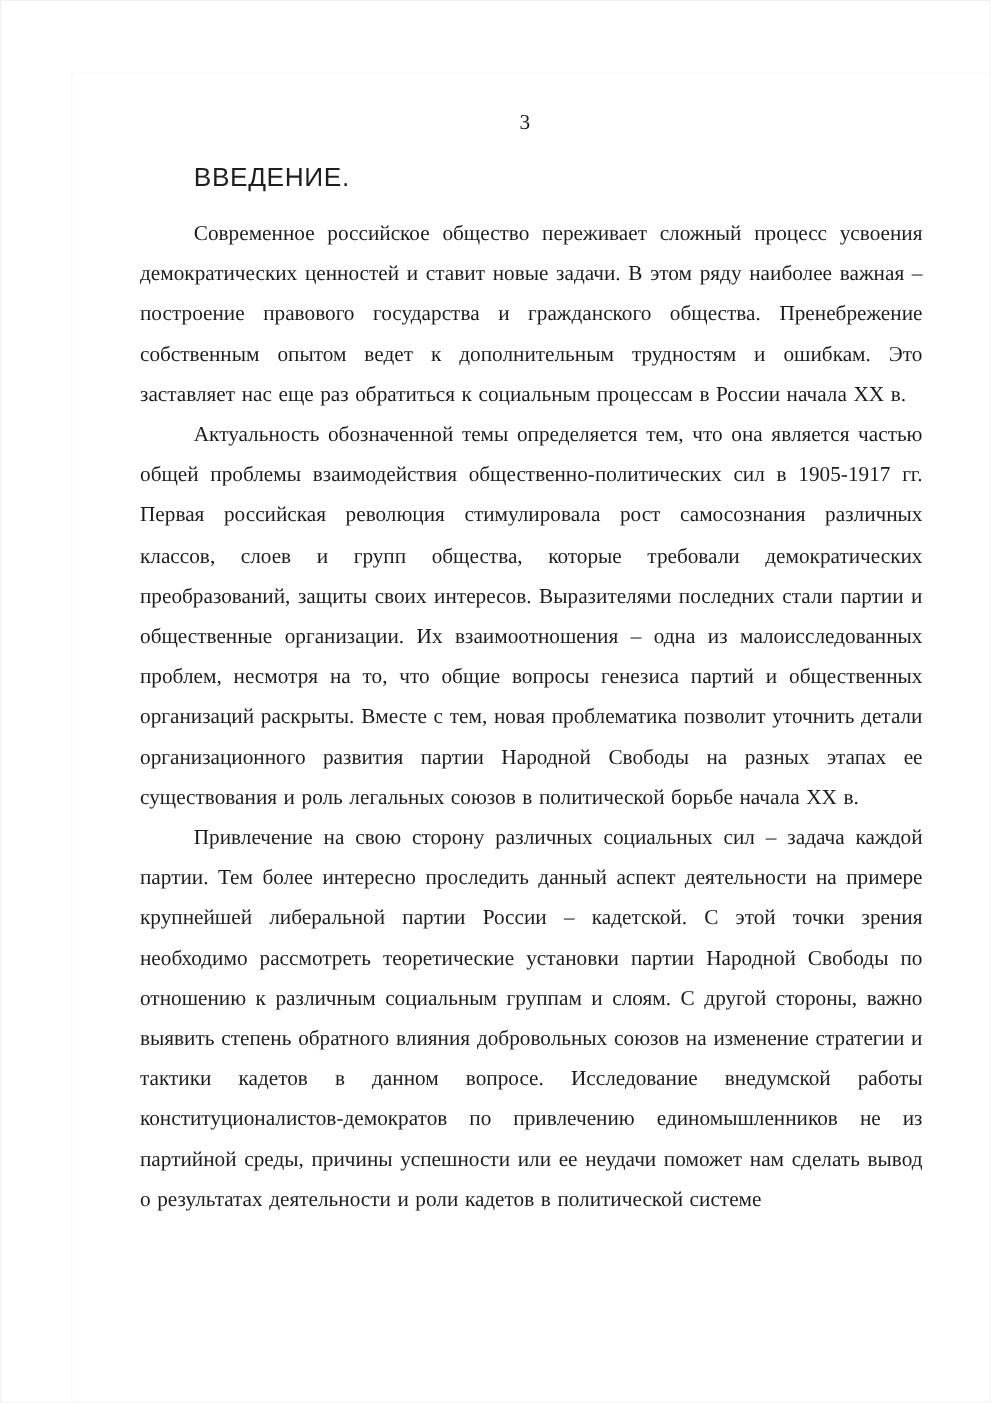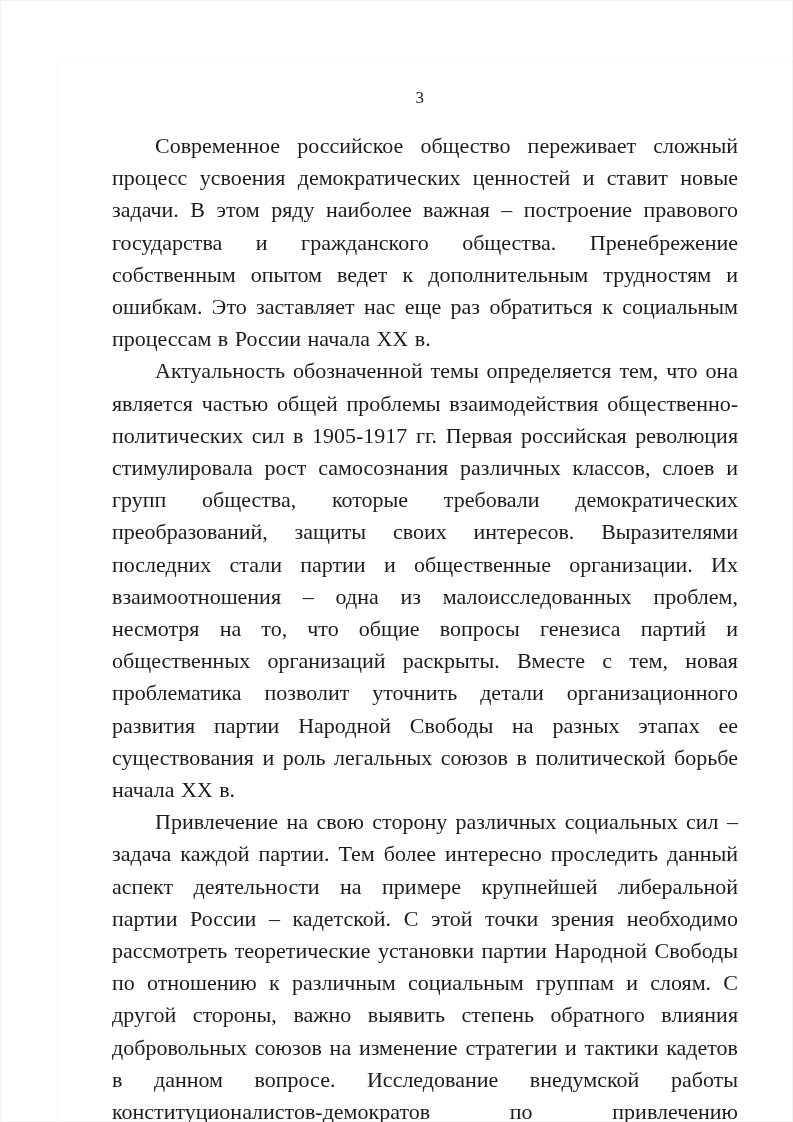--- a/index.html
+++ b/index.html
@@ -47,37 +47,38 @@
     font-family: "Liberation Sans", "DejaVu Sans", sans-serif;
     font-weight: 400;
     font-size: 21px;
     line-height: 25px;
     margin: 0 0 16px 43px;
     letter-spacing: 0.5px;
     color: #1f1f1f;
   }
   .content p {
     margin: 0;
-    font-size: 22px;
+    font-size: 17px;
     line-height: 32.2px;
     text-align: justify;
     text-indent: 43px;
     word-spacing: 1px;
     color: #1b1b1b;
   }
 </style>
 </head>
 <body>
 
 <div class="scan-page">
   <div class="scan-edge"></div>
 
   <div class="page-number">3</div>
 
   <div class="content">
+    <h1 class="heading">ВВЕДЕНИЕ.</h1>
 
     <p>Современное российское общество переживает сложный процесс усвоения демократических ценностей и ставит новые задачи. В этом ряду наиболее важная – построение правового государства и гражданского общества. Пренебрежение собственным опытом ведет к дополнительным трудностям и ошибкам. Это заставляет нас еще раз обратиться к социальным процессам в России начала XX в.</p>
 
     <p>Актуальность обозначенной темы определяется тем, что она является частью общей проблемы взаимодействия общественно-политических сил в 1905-1917 гг. Первая российская революция стимулировала рост самосознания различных классов, слоев и групп общества, которые требовали демократических преобразований, защиты своих интересов. Выразителями последних стали партии и общественные организации. Их взаимоотношения – одна из малоисследованных проблем, несмотря на то, что общие вопросы генезиса партий и общественных организаций раскрыты. Вместе с тем, новая проблематика позволит уточнить детали организационного развития партии Народной Свободы на разных этапах ее существования и роль легальных союзов в политической борьбе начала XX в.</p>
 
     <p>Привлечение на свою сторону различных социальных сил – задача каждой партии. Тем более интересно проследить данный аспект деятельности на примере крупнейшей либеральной партии России – кадетской. С этой точки зрения необходимо рассмотреть теоретические установки партии Народной Свободы по отношению к различным социальным группам и слоям. С другой стороны, важно выявить степень обратного влияния добровольных союзов на изменение стратегии и тактики кадетов в данном вопросе. Исследование внедумской работы конституционалистов-демократов по привлечению единомышленников не из партийной среды, причины успешности или ее неудачи поможет нам сделать вывод о результатах деятельности и роли кадетов в политической системе</p>
   </div>
 </div>
 
 </body></html>

